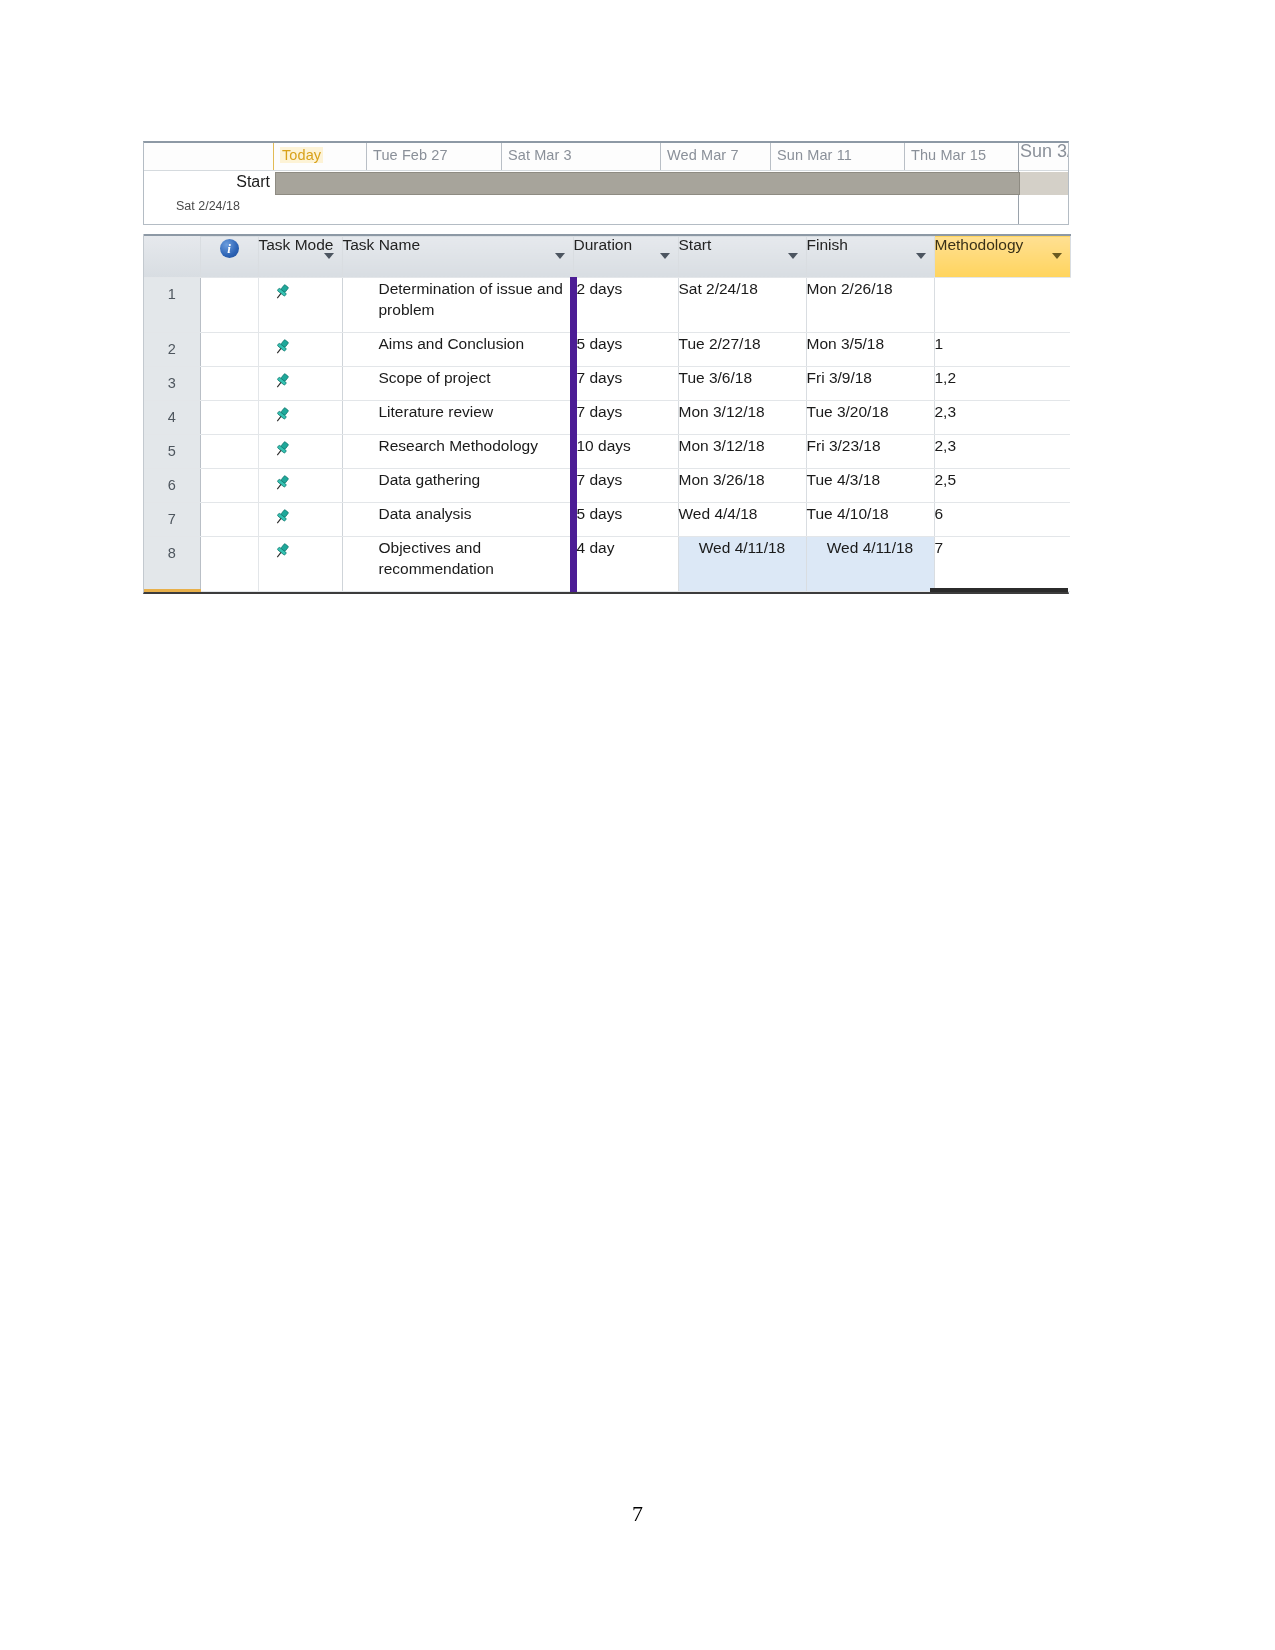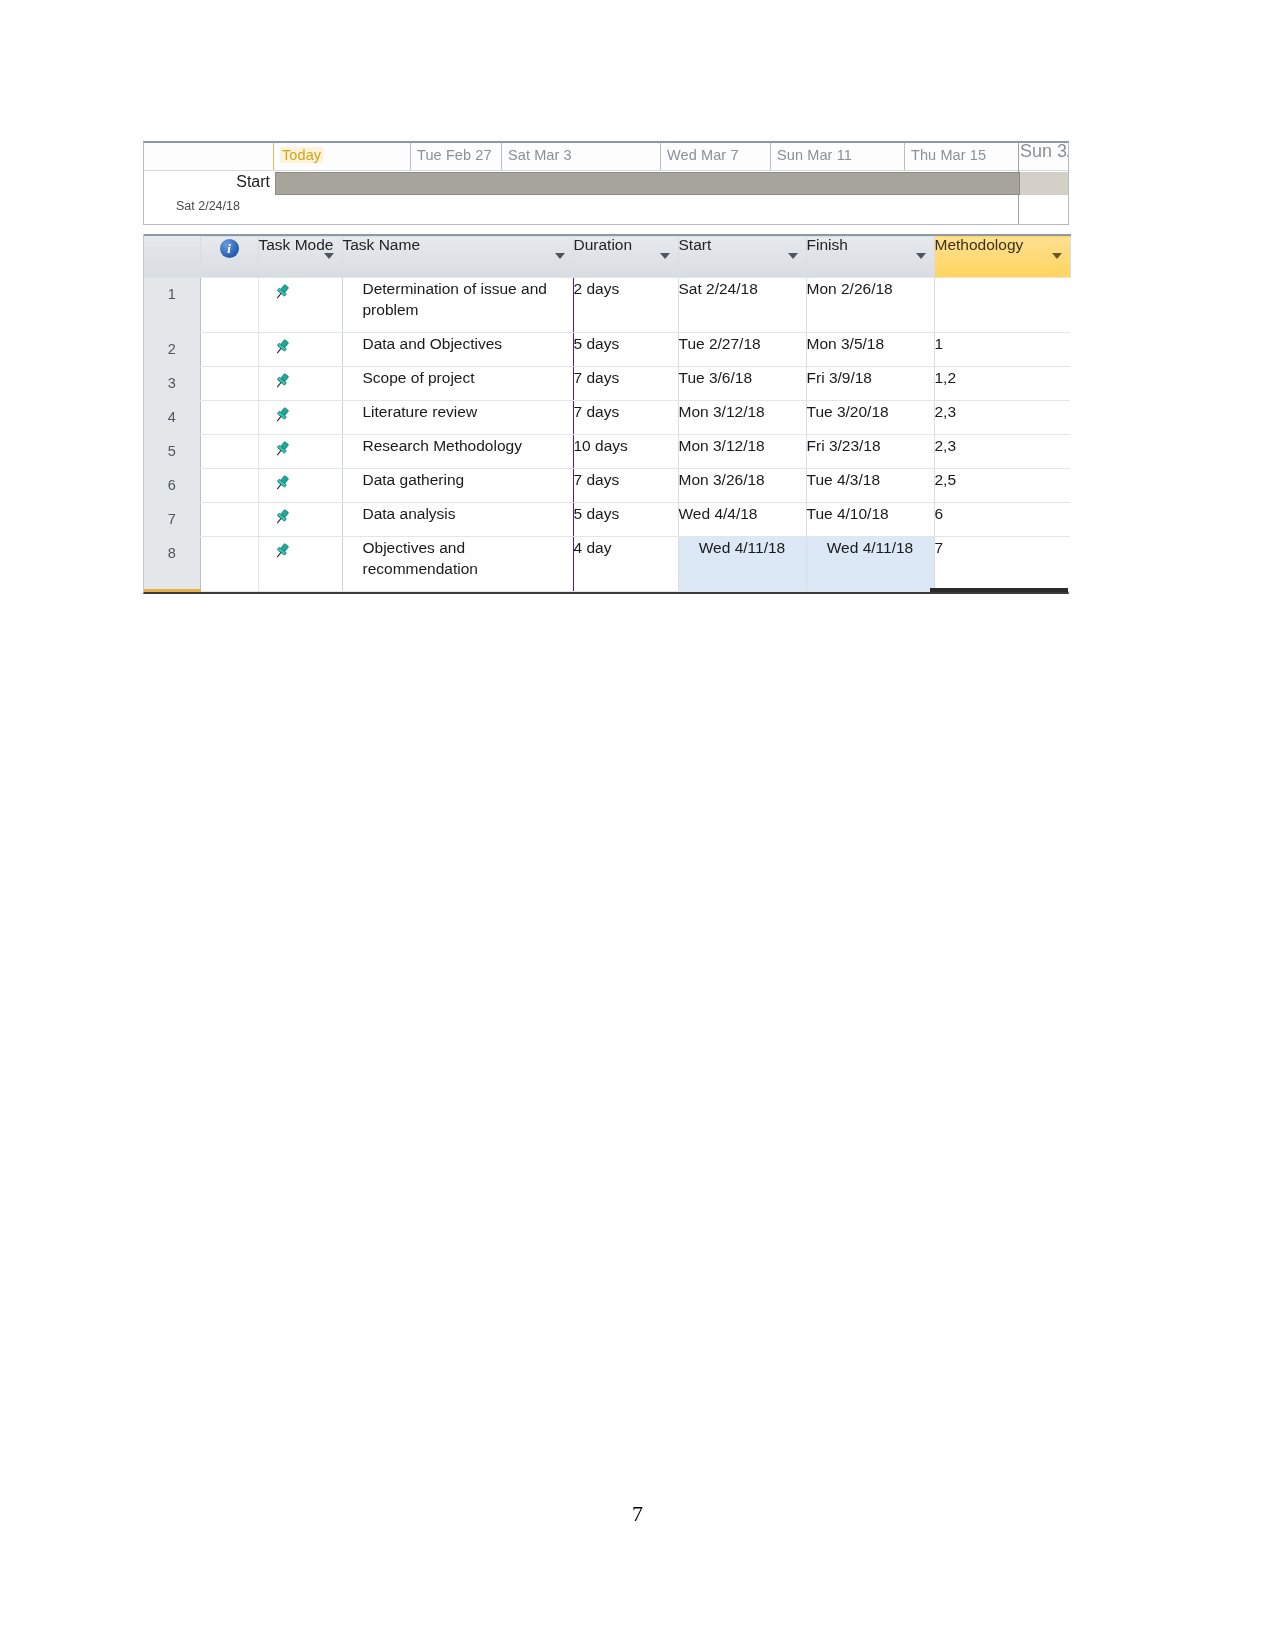--- a/index.html
+++ b/index.html
@@ -265,22 +265,22 @@
   }
 
   tbody td.modecell {
     border-right: 1px solid #cfd4d9;
     text-align: left;
     padding-left: 14px;
     padding-top: 5px;
   }
 
   tbody td.namecell {
-    padding-left: 20px;
-    border-right: 1px solid #4c1d95;
+    padding-left: 36px;
+    border-right: 7px solid #4c1d95;
   }
 
   tbody td.sel {
     background: #dce8f6;
     text-align: center;
   }
 
   tbody td.predcell {
     border-right: none;
   }
@@ -334,21 +334,21 @@
 <div id="page">
 
   <div class="project-capture">
 
     <div class="timeline-pane">
 
       <div class="timeline-ruler">
         <div class="tick today" style="left:129px;">
           <span class="tick-hl">Today</span>
         </div>
-        <div class="tick" style="left:222px;margin-left:44px;">Tue Feb 27</div>
+        <div class="tick" style="left:222px;">Tue Feb 27</div>
         <div class="tick" style="left:357px;">Sat Mar 3</div>
         <div class="tick" style="left:516px;">Wed Mar 7</div>
         <div class="tick" style="left:626px;text-align:center;">Sun Mar 11</div>
         <div class="tick" style="left:760px;">Thu Mar 15</div>
       </div>
 
       <div class="timeline-corner-label">Sun 3/1</div>
       <div class="timeline-divider"></div>
 
       <div class="start-label">Start</div>
@@ -436,21 +436,21 @@
               <span class="pin">
                 <svg width="18" height="18" viewBox="0 0 18 18">
                     <g transform="rotate(38 9 9)">
                       <rect x="6.4" y="1.5" width="5.2" height="6.2" rx="1" fill="#1fa89a" stroke="#11756d" stroke-width="0.7"></rect>
                       <rect x="4.3" y="7.6" width="9.4" height="3.2" rx="1.1" fill="#35c2b2" stroke="#11756d" stroke-width="0.7"></rect>
                       <rect x="8.5" y="10.7" width="1.1" height="6" fill="#2b2b2b"></rect>
                     </g>
                   </svg>
               </span>
             </td>
-            <td class="namecell">Data and Objectives</td>
+            <td class="namecell">Aims and Conclusion</td>
             <td>5 days</td>
             <td>Tue 2/27/18</td>
             <td>Mon 3/5/18</td>
             <td class="predcell">1</td>
           </tr>
 
           <tr class="short">
             <td class="idcell">3</td>
             <td class="indcell"></td>
             <td class="modecell">

